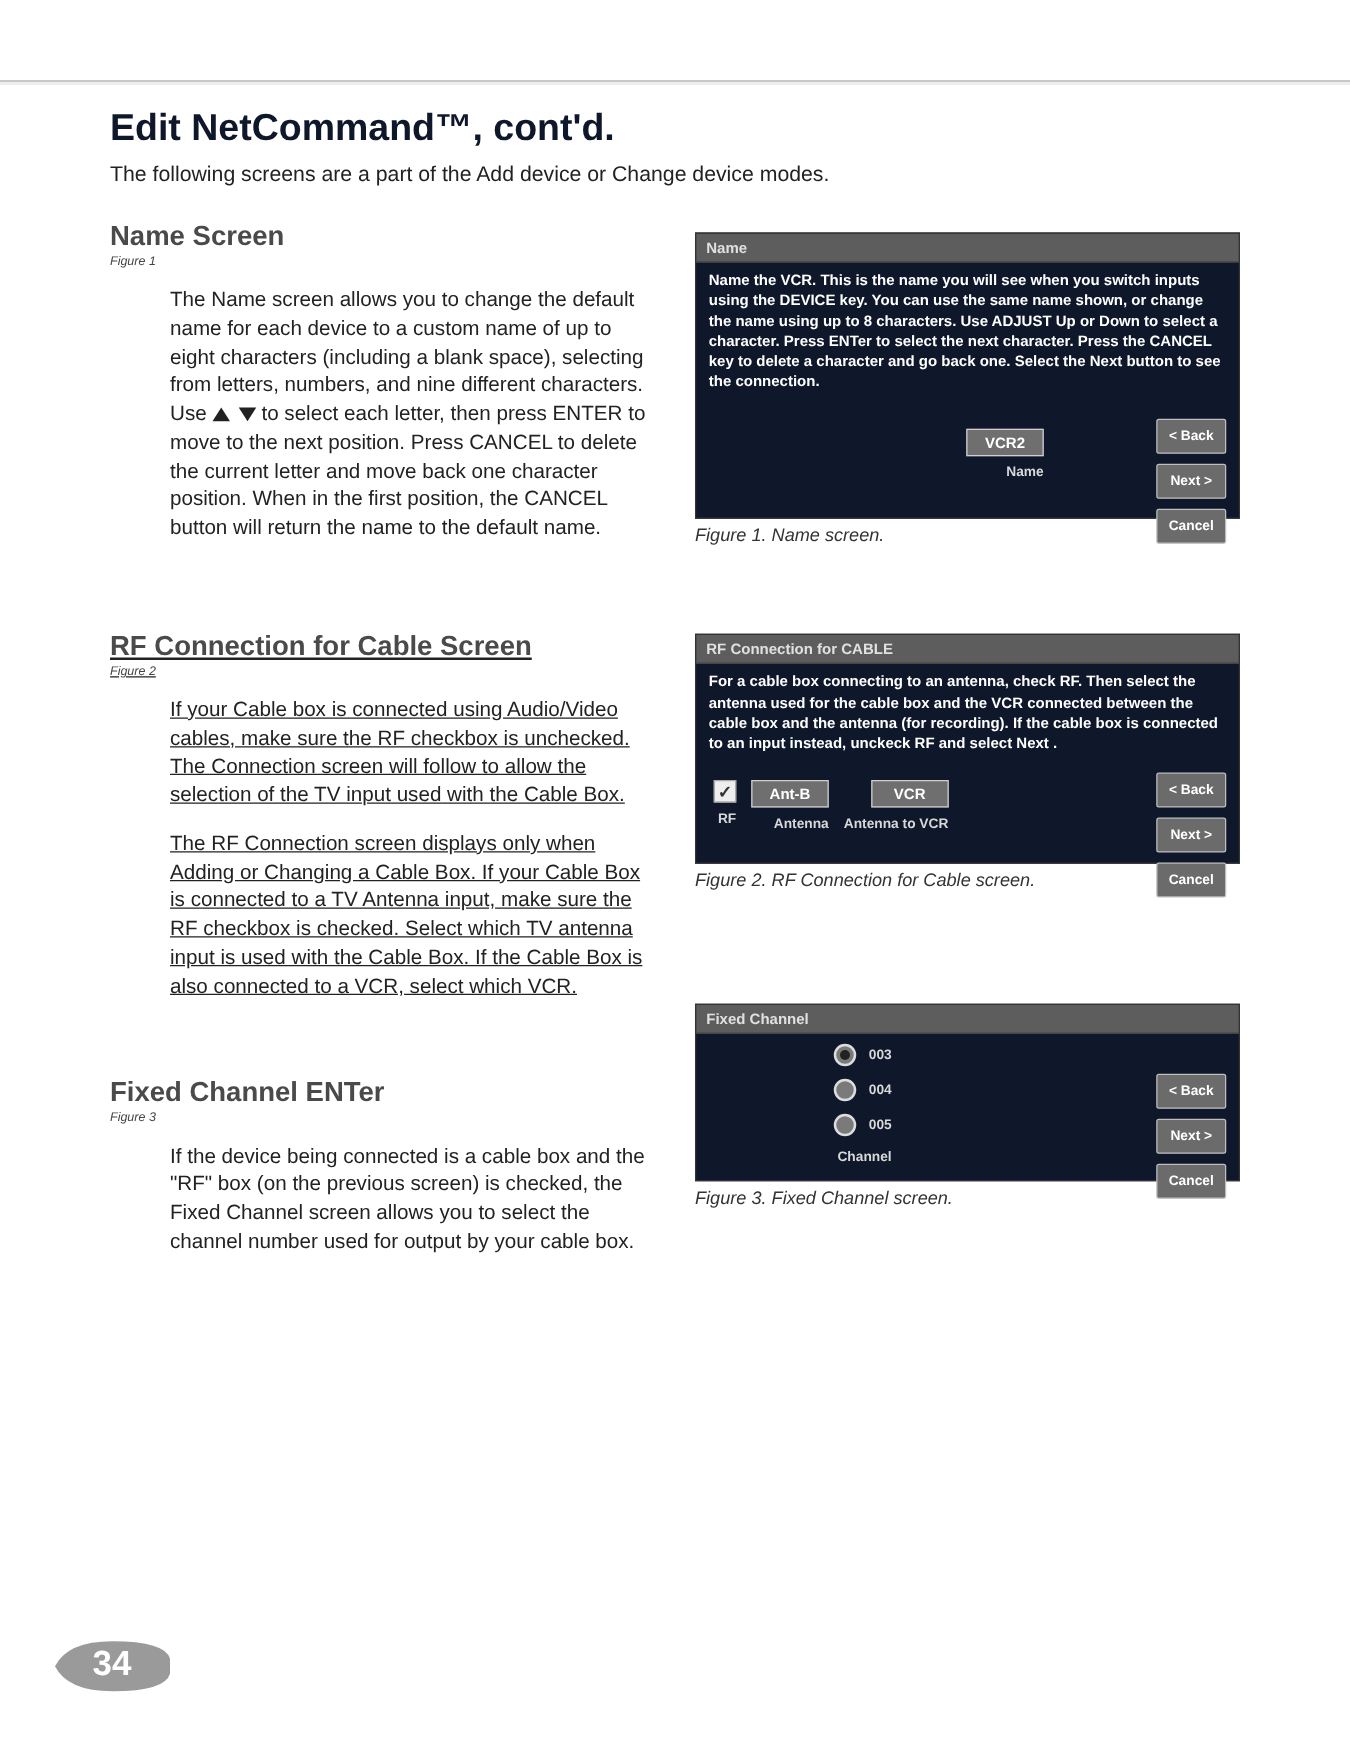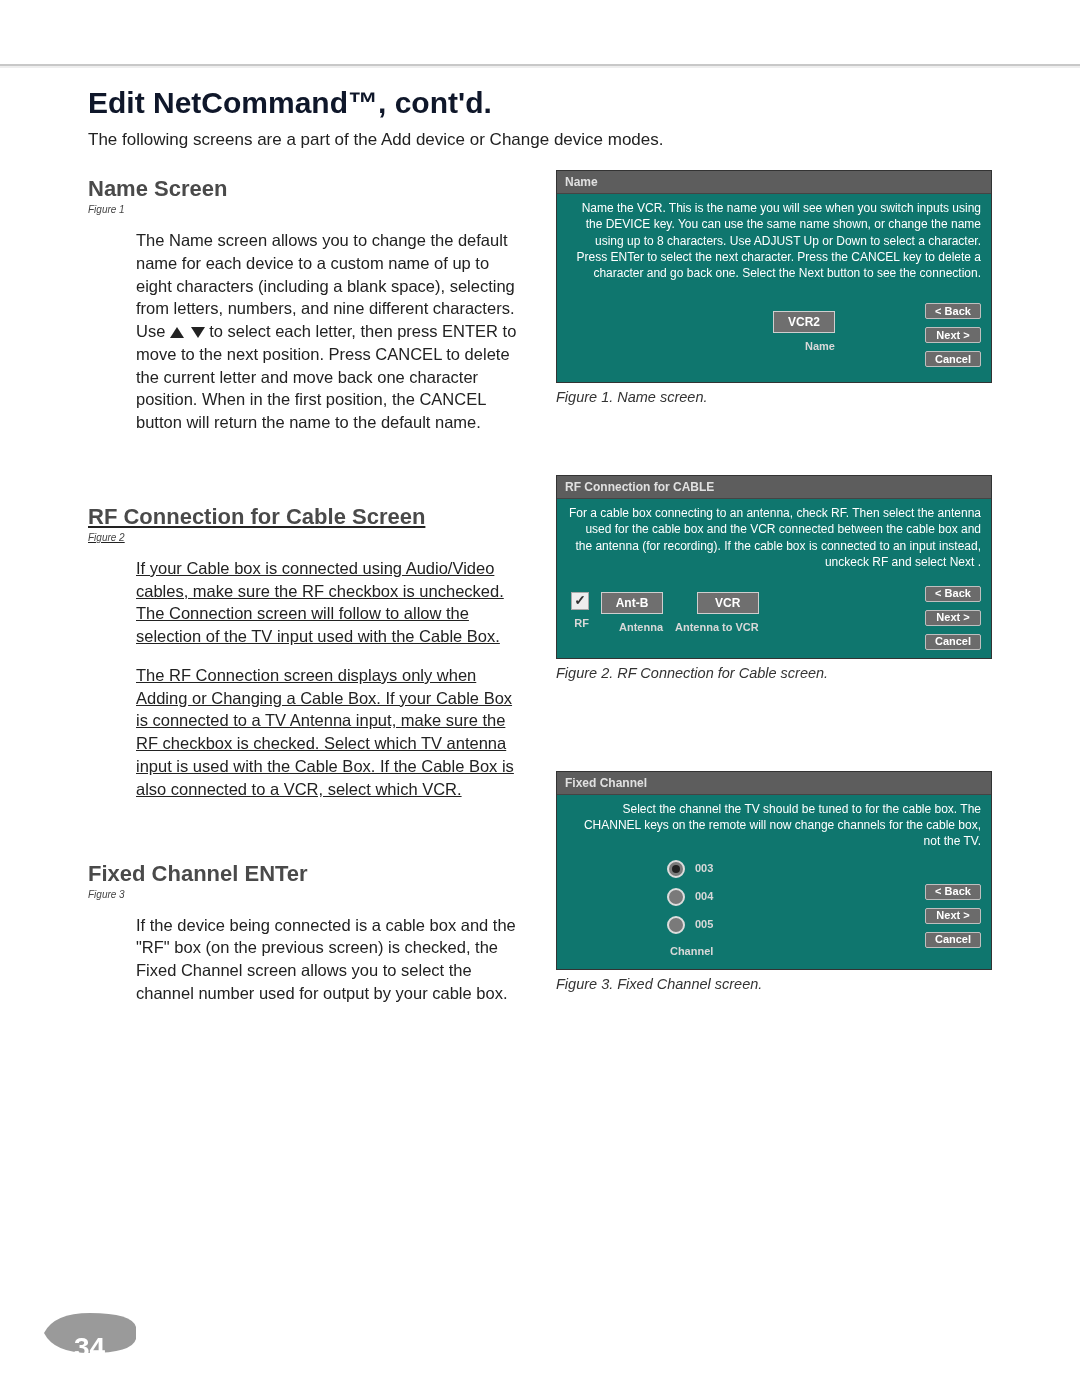--- a/index.html
+++ b/index.html
@@ -63,41 +63,40 @@
     width: 0; height: 0;
     border-left: 7px solid transparent;
     border-right: 7px solid transparent;
     vertical-align: -1px;
   }
   .tri-up { border-bottom: 11px solid #222; }
   .tri-dn { border-top: 11px solid #222; margin-left: 2px; }
 
   
   .ss {
-    background: #0f766e;
+    background: #0f172a;
     border: 1px solid #333;
     color: #fff;
     font-size: 12px;
     line-height: 1.35;
-    margin-top: 2px;
+    margin-top: 18px;
     margin-bottom: 6px;
     padding-bottom: 8px;
   }
   .ss .ss-title {
     background: #5d5d5d;
     color: #e0e0e0;
     font-weight: bold;
     padding: 3px 8px;
     border-bottom: 1px solid #444;
   }
   .ss .ss-body {
     padding: 6px 10px 2px 10px;
-    font-weight: normal;
-    color: #fff;
-    text-align: right;
+    font-weight: bold;
+    color: #fff;
   }
   .ss .ss-row {
     display: flex;
     align-items: center;
     padding: 2px 10px;
     gap: 12px;
   }
   .ss-box {
     display: inline-flex;
     align-items: center;
@@ -109,21 +108,21 @@
     color: #fff;
     font-weight: bold;
     font-size: 12px;
     padding: 0 6px;
   }
   .ss-btn {
     display: inline-flex;
     align-items: center;
     justify-content: center;
     min-width: 56px;
-    height: 16px;
+    height: 28px;
     border: 1px solid #bfbfbf;
     background: #6b6b6b;
     color: #fff;
     font-weight: bold;
     font-size: 11px;
     padding: 0 6px;
     border-radius: 2px;
   }
   .ss-sub {
     color: #d8d8d8;
@@ -172,21 +171,21 @@
   .page-num-wrap {
     position: absolute;
     left: 44px;
     bottom: 42px;
     width: 92px;
     height: 44px;
   }
   .page-num-wrap svg { position: absolute; left: 0; top: 0; }
   .page-num {
     position: absolute;
-    left: 30px; top: 21px;
+    left: 30px; top: 4px;
     font-size: 28px;
     font-weight: bold;
     color: #fff;
   }
 </style>
 </head>
 <body>
 
 <div class="top-rule"></div>
 
@@ -273,21 +272,20 @@
             </div>
           </div>
           <div style="height:4px"></div>
         </div>
         <div class="caption">Figure 2.  RF Connection for Cable screen.</div>
       </div>
 
       <div class="block3">
         <div class="ss">
           <div class="ss-title">Fixed Channel</div>
-          <div class="ss-body">Select the channel the TV should be tuned to for the cable box.  The CHANNEL keys on the remote will now change channels for the cable box, not the TV.</div>
           <div style="height:6px"></div>
           <div class="ss-row" style="position:relative; min-height:90px;">
             <div class="ss-col" style="margin-left:100px; gap:10px;">
               <div style="display:flex; align-items:center; gap:10px;">
                 <span class="ss-radio sel"></span>
                 <span class="ss-sub">003</span>
               </div>
               <div style="display:flex; align-items:center; gap:10px;">
                 <span class="ss-radio"></span>
                 <span class="ss-sub">004</span>

